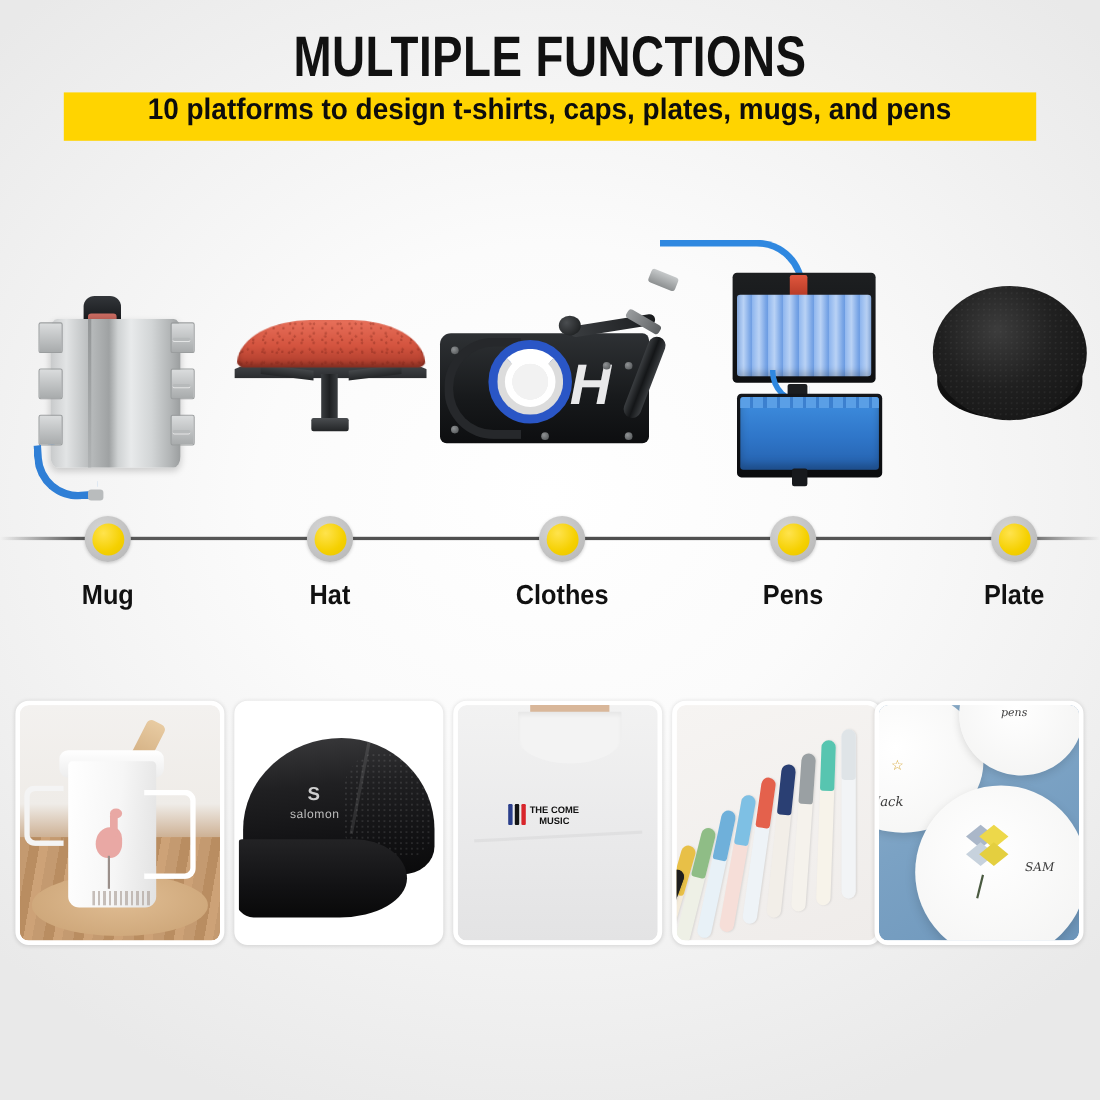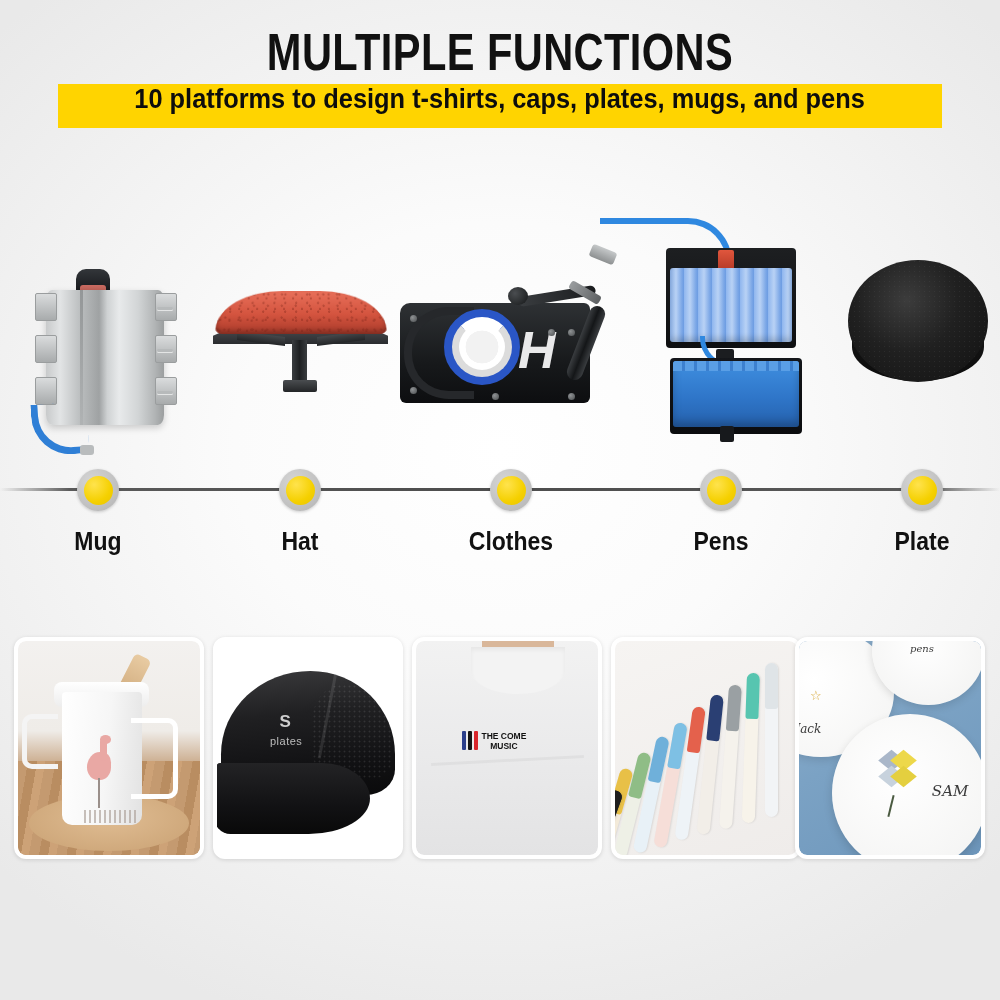--- a/index.html
+++ b/index.html
@@ -339,21 +339,21 @@
   .ph-plate .kite-a { position:absolute; left:46%; top:52%; width:17px; height:17px;
     background:#aab7c9; transform: rotate(45deg) skew(-6deg,-6deg); }
   .ph-plate .kite-b { position:absolute; left:53%; top:52%; width:17px; height:17px;
     background:#edd84a; transform: rotate(45deg) skew(-6deg,-6deg); }
   .ph-plate .kite-c { position:absolute; left:46%; top:59.5%; width:17px; height:17px;
     background:#c7d2dd; transform: rotate(45deg) skew(-6deg,-6deg); }
   .ph-plate .kite-d { position:absolute; left:53%; top:59.5%; width:17px; height:17px;
     background:#e4cf3f; transform: rotate(45deg) skew(-6deg,-6deg); }
   .ph-plate .tail { position:absolute; left:50%; top:72%; width:2px; height:22px;
     background:#4a5a40; transform: rotate(14deg); }
-  .ph-plate .nm { position:absolute; font-family:"DejaVu Serif", serif; color:#3a3a3a; font-size: 15px;
+  .ph-plate .nm { position:absolute; font-family:"DejaVu Serif", serif; color:#3a3a3a; font-size: 11px;
     font-style: italic; }
   .ph-plate .nm-sam { left:73%; top:66%; }
   .ph-plate .nm-jack { left:-2%; top:38%; font-size: 12px; }
   .ph-plate .nm-ella { left:61%; top:1%; font-size: 10px; }
   .ph-plate .star { position:absolute; left:6%; top:22%; color:#d8a93a; font-size: 13px; }
 </style>
 </head>
 <body>
 
 <div id="header">
@@ -494,21 +494,21 @@
     </div>
   </div>
 
   <div class="card" style="left:213px;">
     <div class="card-inner">
       <div class="ph-cap">
         <div class="crown"></div>
         <div class="mesh"></div>
         <div class="seam"></div>
         <div class="logo-s">S</div>
-        <div class="logo-t">plates</div>
+        <div class="logo-t">salomon</div>
         <div class="brim"></div>
       </div>
     </div>
   </div>
 
   <div class="card" style="left:412px;">
     <div class="card-inner">
       <div class="ph-shirt">
         <div class="neck"></div>
         <div class="neckline"></div>

